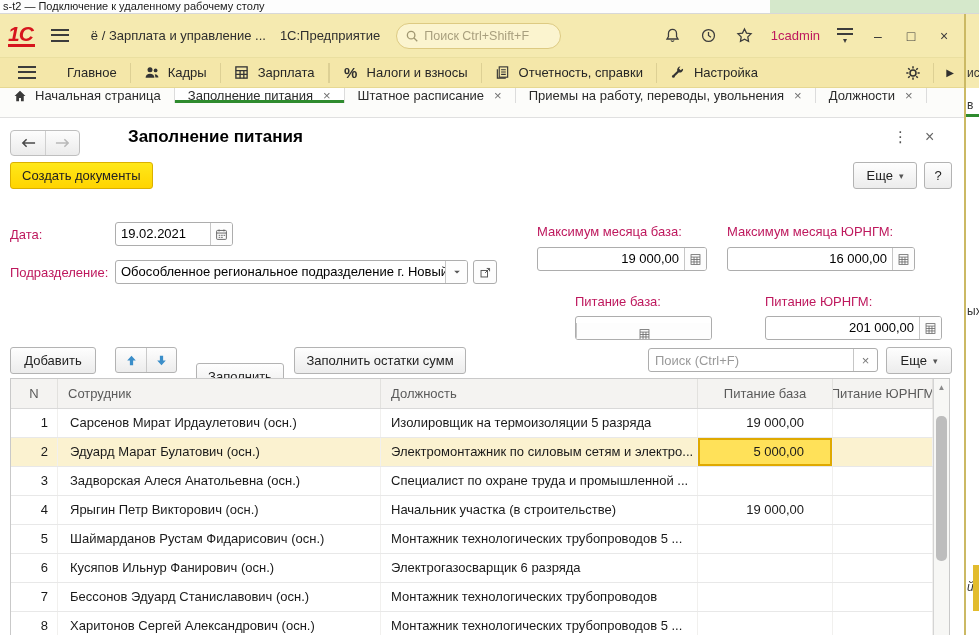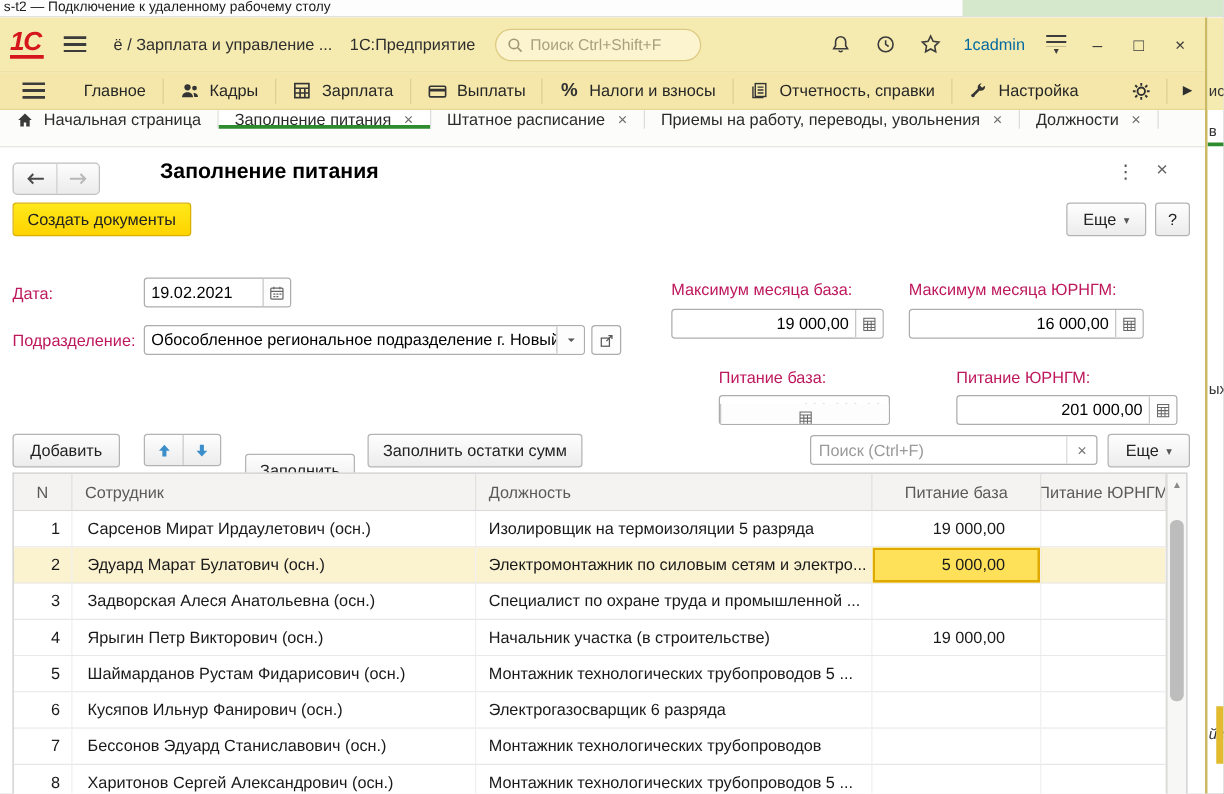--- a/index.html
+++ b/index.html
@@ -20,21 +20,21 @@
   .icon-burger { width:18px; height:13px; background:repeating-linear-gradient(to bottom,#3c3c3c 0 2px,transparent 2px 5.5px); }
   .tb-burger { margin-right:22px; cursor:pointer; }
   .tb-appmenu { font-size:13px; color:#2e2e2e; margin-right:14px; white-space:nowrap; cursor:pointer; }
   .tb-appname { font-size:13px; color:#2e2e2e; margin-right:16px; white-space:nowrap; }
   .tb-search { display:flex; align-items:center; width:165px; height:26px; background:#fbf4cf; border:1px solid #ddca82; border-radius:13px; padding:0 8px; }
   .tb-search svg { flex:0 0 auto; margin-right:5px; }
   .tb-search input { border:none; outline:none; background:transparent; font-size:12.5px; color:#444; width:100%; font-family:inherit; }
   .tb-search input::placeholder { color:#a89f7e; }
   .tb-right { margin-left:auto; display:flex; align-items:center; gap:17px; }
   .tb-ico { width:19px; height:19px; display:flex; align-items:center; justify-content:center; cursor:pointer; }
-  .tb-user { font-size:13px; color:#0369a1; cursor:pointer; }
+  .tb-user { font-size:13px; color:#be185d; cursor:pointer; }
   .menu-caret { display:flex; flex-direction:column; align-items:center; gap:1px; cursor:pointer; }
   .menu-caret .bars { width:16px; height:9px; background:repeating-linear-gradient(to bottom,#3c3c3c 0 2px,transparent 2px 4.5px); }
   .menu-caret .car { font-size:8px; color:#3c3c3c; line-height:6px; }
   .win-btn { font-size:14px; color:#3c3c3c; cursor:pointer; width:16px; text-align:center; }
 
   
   .menubar { position:absolute; left:0; top:44px; width:964px; height:30px; background:#f4e7a9; display:flex; align-items:center; padding:0 10px; border-bottom:1px solid #e6d893; }
   .mb-burger { margin:0 18px 0 8px; cursor:pointer; }
   .mitem { display:flex; align-items:center; gap:8px; font-size:13px; color:#262626; padding:0 13px; height:30px; cursor:pointer; white-space:nowrap; }
   .mdiv { width:1px; height:20px; background:#ddd094; }
@@ -183,29 +183,20 @@
       <span class="mitem">
         <span class="micon">
           <svg width="15" height="15" viewBox="0 0 16 16" fill="none" stroke="#343434" stroke-width="1.4">
               <rect x="2" y="2" width="12" height="12"></rect>
               <path d="M2 6h12M6.5 6v8M10.5 6v8M2 10h12"></path>
             </svg>
         </span>
         <span>Зарплата</span>
       </span>
       <span class="mdiv"></span>
-      <span class="mitem">
-        <span class="micon">
-          <svg width="16" height="16" viewBox="0 0 16 16">
-              <rect x="1.5" y="4" width="13" height="8.5" rx="1" fill="none" stroke="#343434" stroke-width="1.3"></rect>
-              <rect x="1.5" y="6" width="13" height="2.2" fill="#343434"></rect>
-            </svg>
-        </span>
-        <span>Выплаты</span>
-      </span>
       <span class="mdiv"></span>
       <span class="mitem">
         <span class="micon pct">%</span>
         <span>Налоги и взносы</span>
       </span>
       <span class="mdiv"></span>
       <span class="mitem">
         <span class="micon">
           <svg width="15" height="15" viewBox="0 0 16 16" fill="none" stroke="#343434" stroke-width="1.2">
               <rect x="4.5" y="2" width="9" height="11"></rect>

